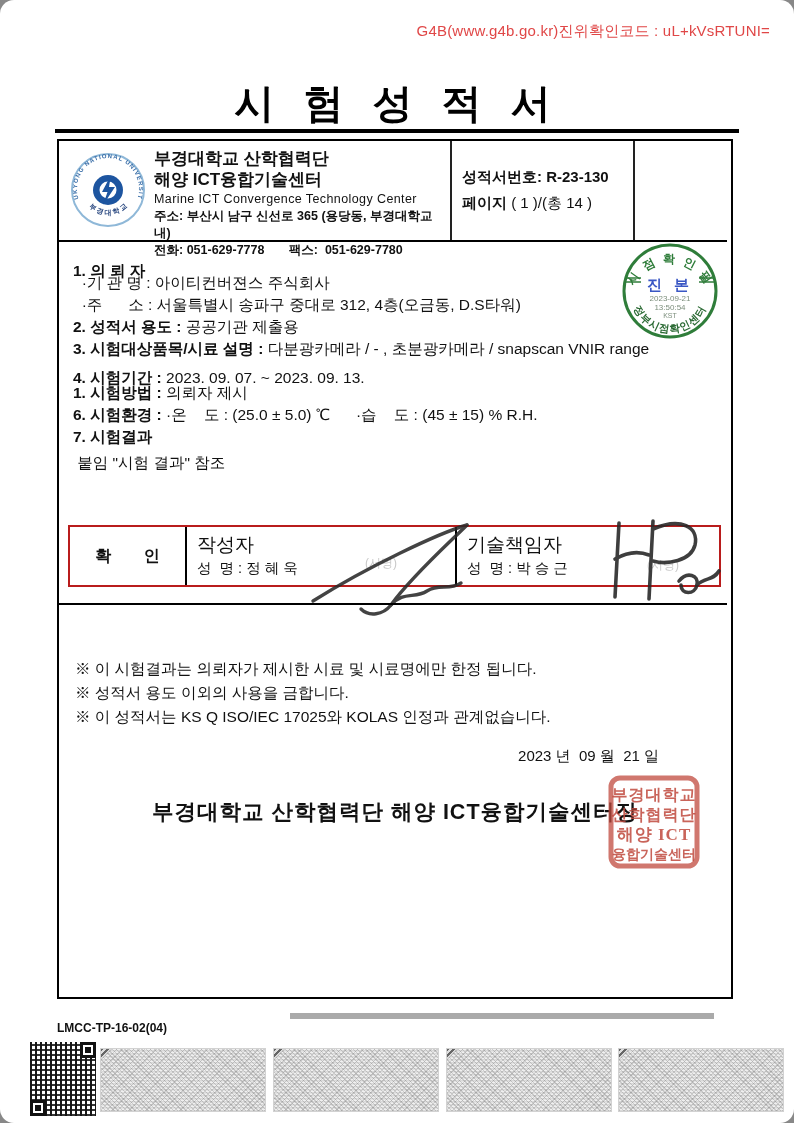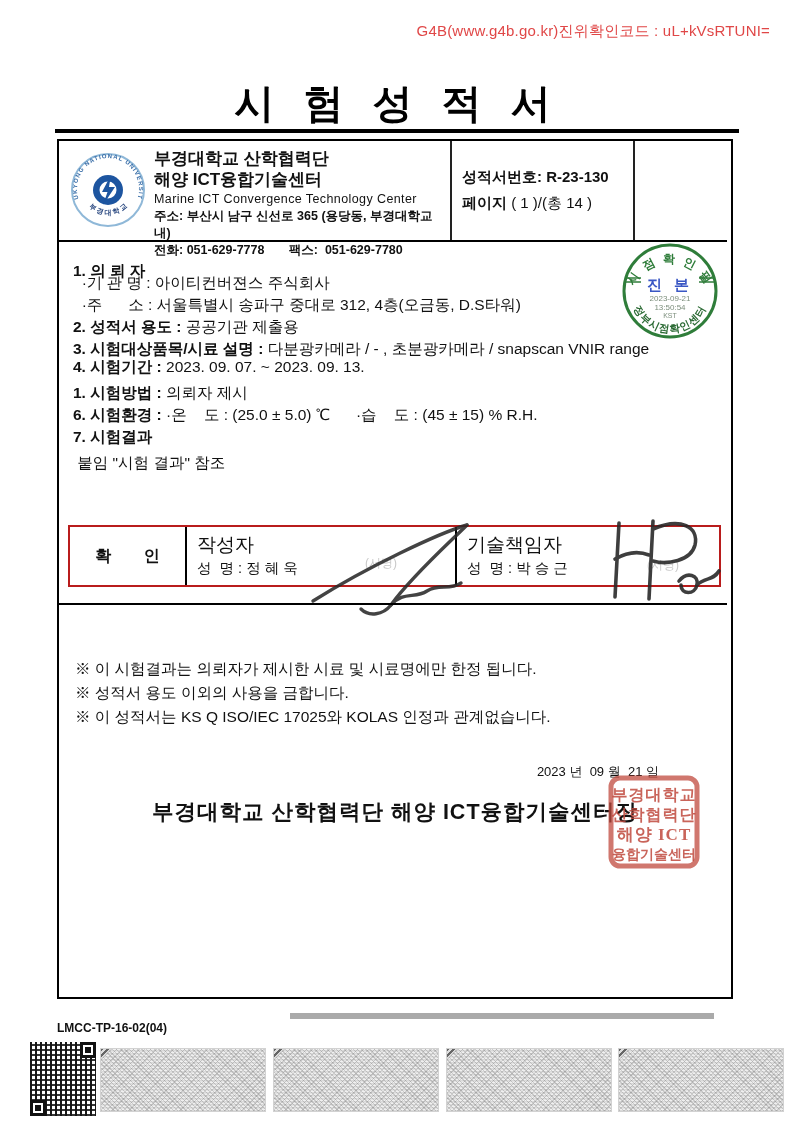--- a/index.html
+++ b/index.html
@@ -1,19 +1,19 @@
 <!DOCTYPE html>
 <html><head>
 <meta charset="utf-8">
 <style>
   html,body { margin:0; padding:0; background:#888; }
   .page {
     position:relative; width:794px; height:1123px; margin:0 auto;
     background:#ffffff; overflow:hidden;
-    font-family:"Liberation Sans", sans-serif; color:#111;
+    font-family:"Liberation Sans", sans-serif; color:#111;border-radius:14px;
   }
   .pre { white-space:pre-wrap; }
 
   .red-code {
     position:absolute; top:22px; right:24px;
     font-size:15px; color:#e04747; letter-spacing:.2px;
   }
   .doc-title {
     position:absolute; top:76px; left:0; width:100%;
     text-align:center; font-size:40px; font-weight:bold; letter-spacing:9px;
@@ -62,21 +62,21 @@
   .ct-c2 { width:268px; border-right:2px solid #000; position:relative; }
   .ct-c3 { flex:1; position:relative; }
   .ct-role { position:absolute; left:10px; top:5px; font-size:19px; }
   .ct-name { position:absolute; left:10px; bottom:7px; font-size:14.5px; }
   .sign-faint { position:absolute; font-size:12px; color:#c9c9c9; }
   .sig-svg { position:absolute; overflow:visible; }
 
   .mid-divider { position:absolute; left:0; top:462px; width:668px; height:2px; background:#000; }
 
   .note-line { position:absolute; left:16px; font-size:15.5px; }
-  .date-line { position:absolute; left:0; top:606px; width:600px; text-align:right; font-size:13px;margin-top:16px; }
+  .date-line { position:absolute; left:0; top:606px; width:600px; text-align:right; font-size:15px; }
   .issuer-line {
     position:absolute; left:0; top:656px; width:100%; text-align:center;
     font-size:21.5px; font-weight:bold; letter-spacing:1px;
   }
   .red-seal { position:absolute; left:548px; top:633px; width:94px; height:96px; }
 
   
   .footer-bar { position:absolute; left:290px; top:1013px; width:424px; height:6px; background:#aaaaaa; }
   .doc-code { position:absolute; left:57px; top:1021px; font-size:12px; font-weight:bold; }
   .qr {
@@ -156,21 +156,21 @@
         </div>
       </div>
       <div class="hcell hc-right"></div>
     </div>
 
     <div class="bline pre" style="top:120px"><b>1. 의 뢰 자</b><span></span></div>
     <div class="bline pre" style="top:132px"><b></b><span>  ·기 관 명 : 아이티컨버젼스 주식회사</span></div>
     <div class="bline pre" style="top:154px"><b></b><span>  ·주      소 : 서울특별시 송파구 중대로 312, 4층(오금동, D.S타워)</span></div>
     <div class="bline pre" style="top:176px"><b>2. 성적서 용도 : </b><span>공공기관 제출용</span></div>
     <div class="bline pre" style="top:198px"><b>3. 시험대상품목/시료 설명 : </b><span>다분광카메라 / - , 초분광카메라 / snapscan VNIR range</span></div>
-    <div class="bline pre" style="top:216px"><b>4. 시험기간 : </b><span>2023. 09. 07. ~ 2023. 09. 13.</span></div>
+    <div class="bline pre" style="top:227px"><b>4. 시험기간 : </b><span>2023. 09. 07. ~ 2023. 09. 13.</span></div>
     <div class="bline pre" style="top:242px"><b>1. 시험방법 : </b><span>의뢰자 제시</span></div>
     <div class="bline pre" style="top:264px"><b>6. 시험환경 : </b><span>·온    도 : (25.0 ± 5.0) ℃      ·습    도 : (45 ± 15) % R.H.</span></div>
     <div class="bline pre" style="top:286px"><b>7. 시험결과</b><span></span></div>
     <div class="bline pre" style="top:312px"><b></b><span> 붙임 "시험 결과" 참조</span></div>
 
     <div class="vstamp">
       <svg width="110" height="102" viewBox="0 0 110 102">
         <circle cx="55" cy="50" r="46" fill="none" stroke="#2f7d3a" stroke-width="3"></circle>
         <path id="vsTop" d="M 15 56 A 40.5 40.5 0 0 1 95 56" fill="none"></path>
         <text font-size="12" font-weight="bold" fill="#2f7d3a" letter-spacing="2">

